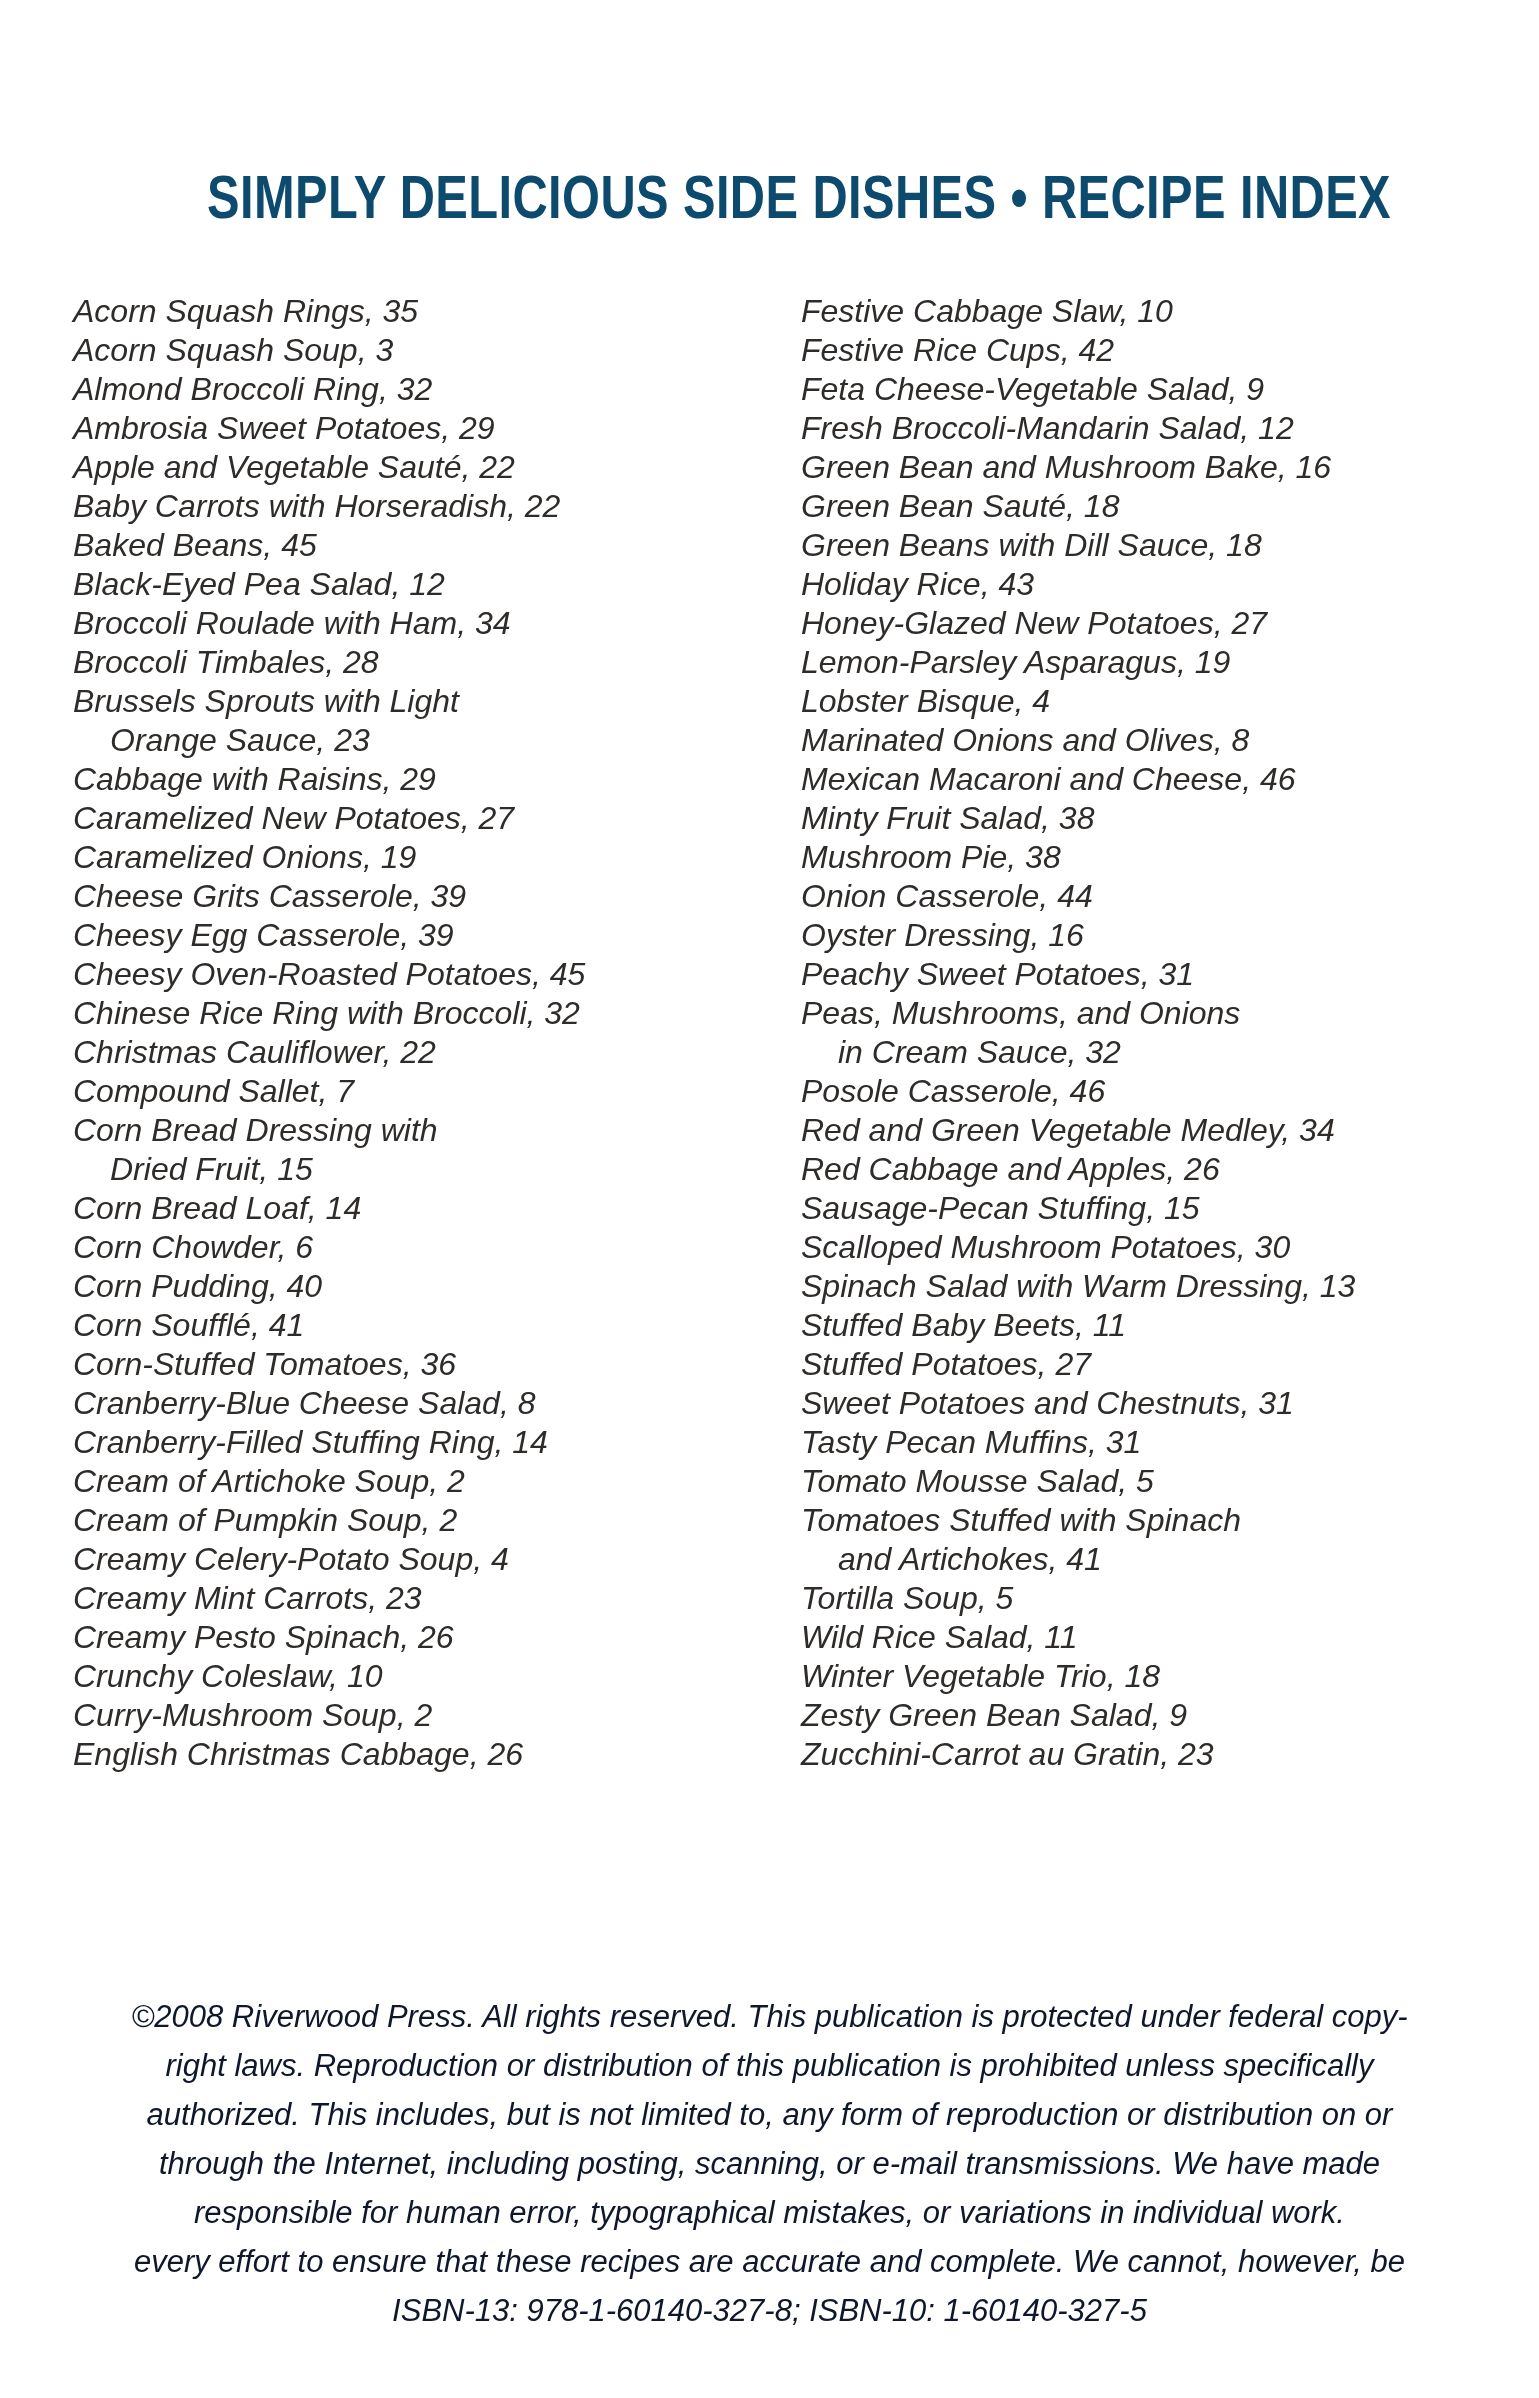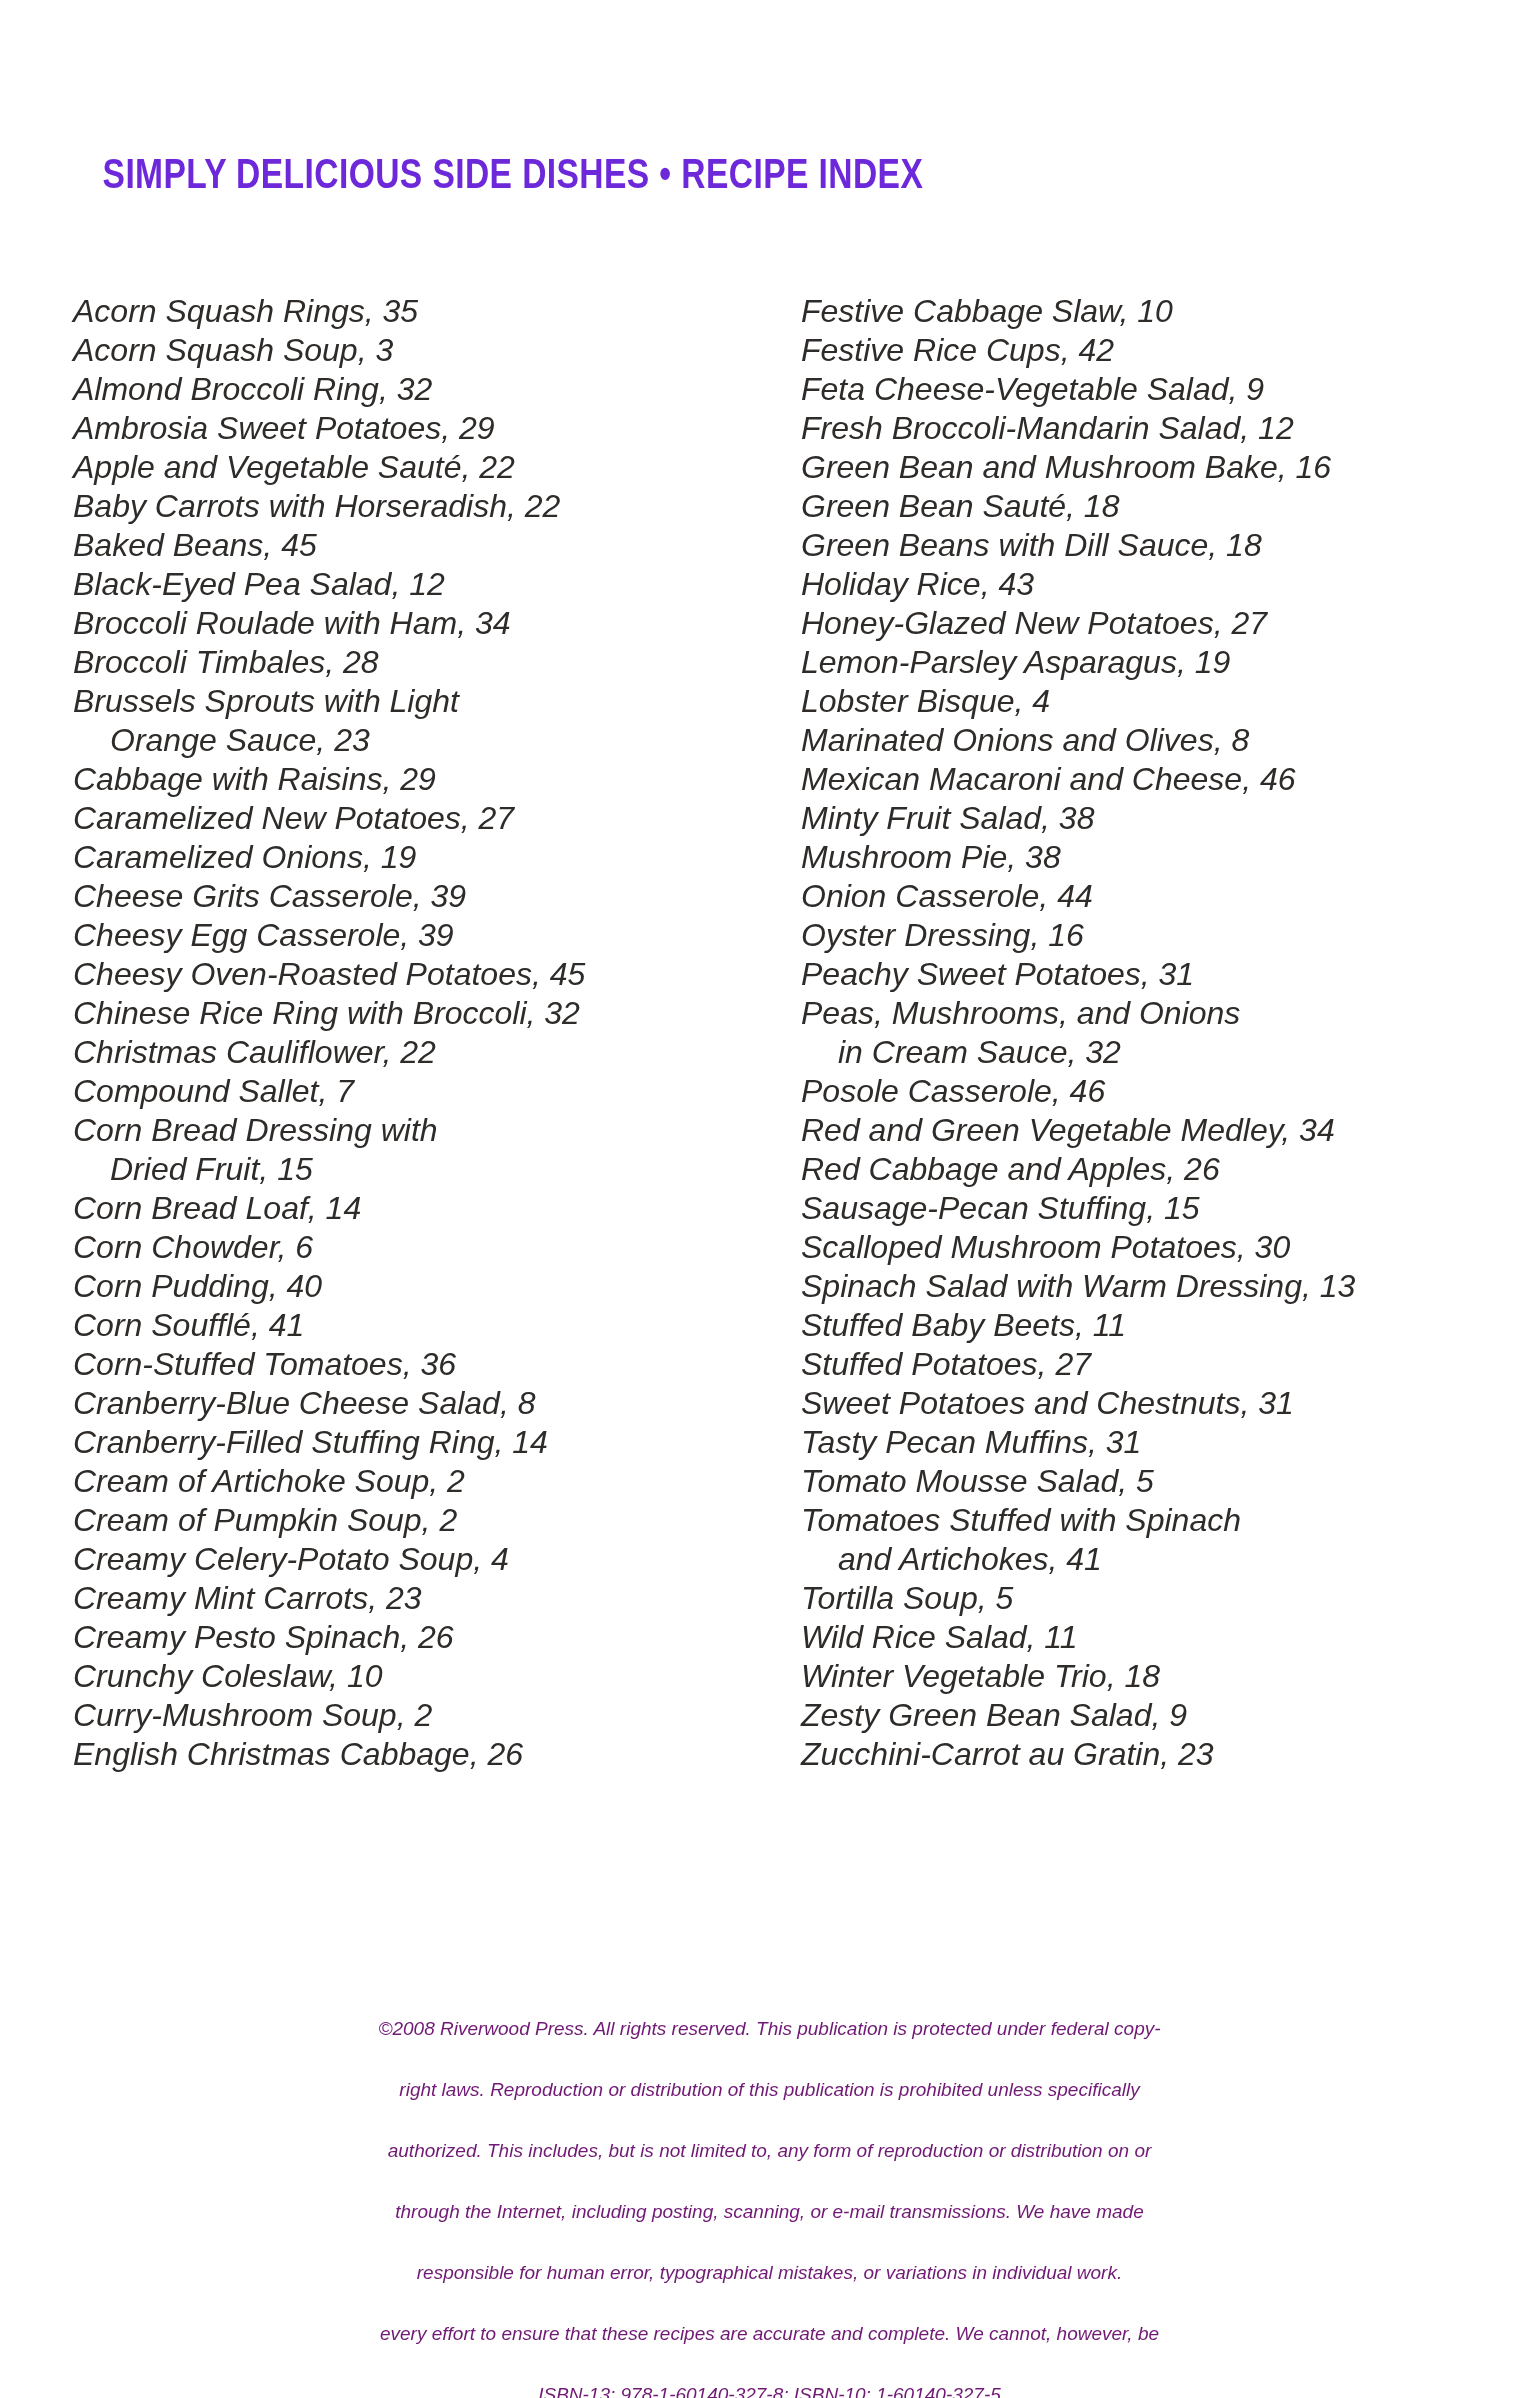--- a/index.html
+++ b/index.html
@@ -13,25 +13,25 @@
     height: 2399px;
     background: #ffffff;
     overflow: hidden;
     font-family: "Liberation Sans", "DejaVu Sans", sans-serif;
   }
   .title {
     position: absolute;
     top: 124px;
     left: 0;
     width: 100%;
-    text-align: left;
+    text-align: right;
     font-weight: 700;
-    font-size: 42px;
+    font-size: 61px;
     line-height: 1.05;
-    color: #6d28d9;
+    color: #0c4a6e;
     white-space: nowrap;
   }
   .title-inner {
     display: inline-block;
     transform: scaleX(0.80);
     transform-origin: center;
     letter-spacing: 0.5px;
   }
   .columns {
     position: absolute;
@@ -52,25 +52,25 @@
   }
   .entry.indent { padding-left: 37px; }
   .footer {
     position: absolute;
     top: 1990px;
     left: 0;
     width: 100%;
     text-align: center;
   }
   .footer-line {
-    margin: 16px;
+    margin: 4px;
     font-style: italic;
-    font-size: 19px;
+    font-size: 31px;
     line-height: 45px;
-    color: #701a75;
+    color: #0f172a;
     white-space: nowrap;
   }
 </style>
 </head>
 <body>
 
 <div class="page">
 
   <h1 class="title"><span class="title-inner">SIMPLY DELICIOUS SIDE DISHES • RECIPE INDEX</span></h1>
 

